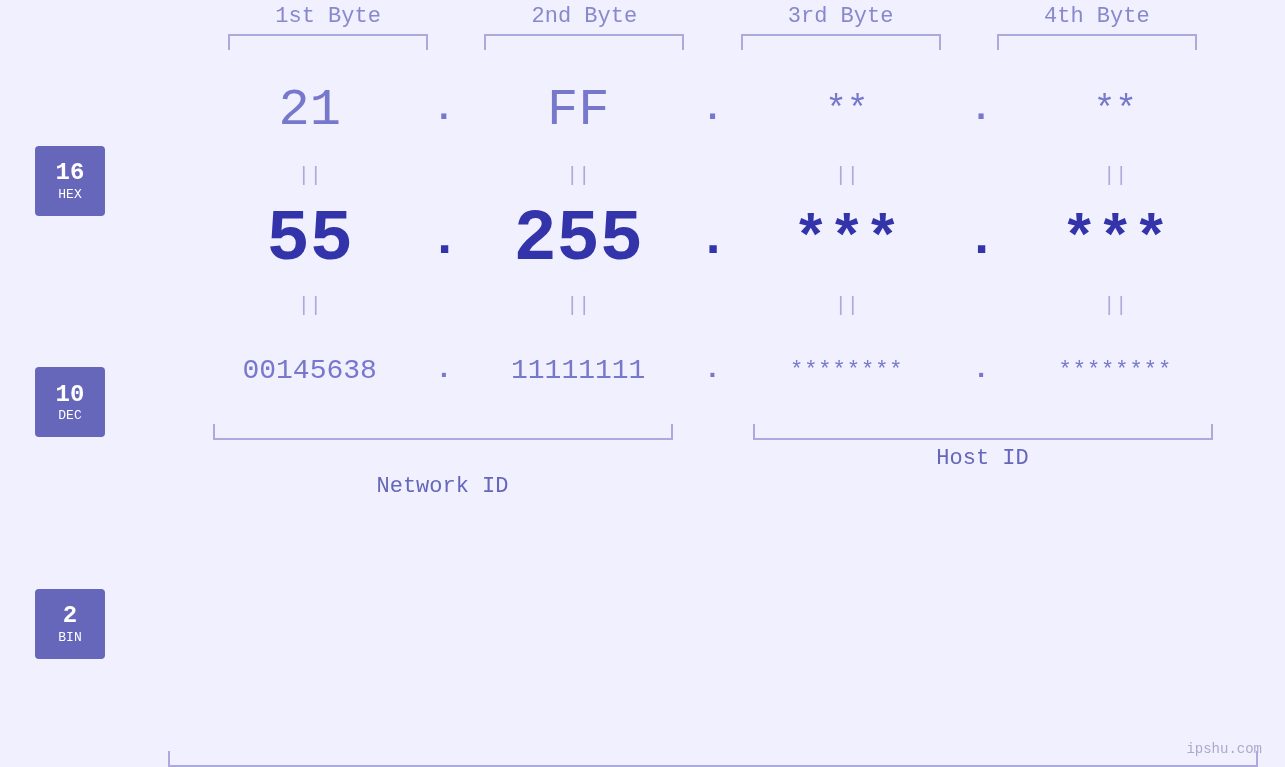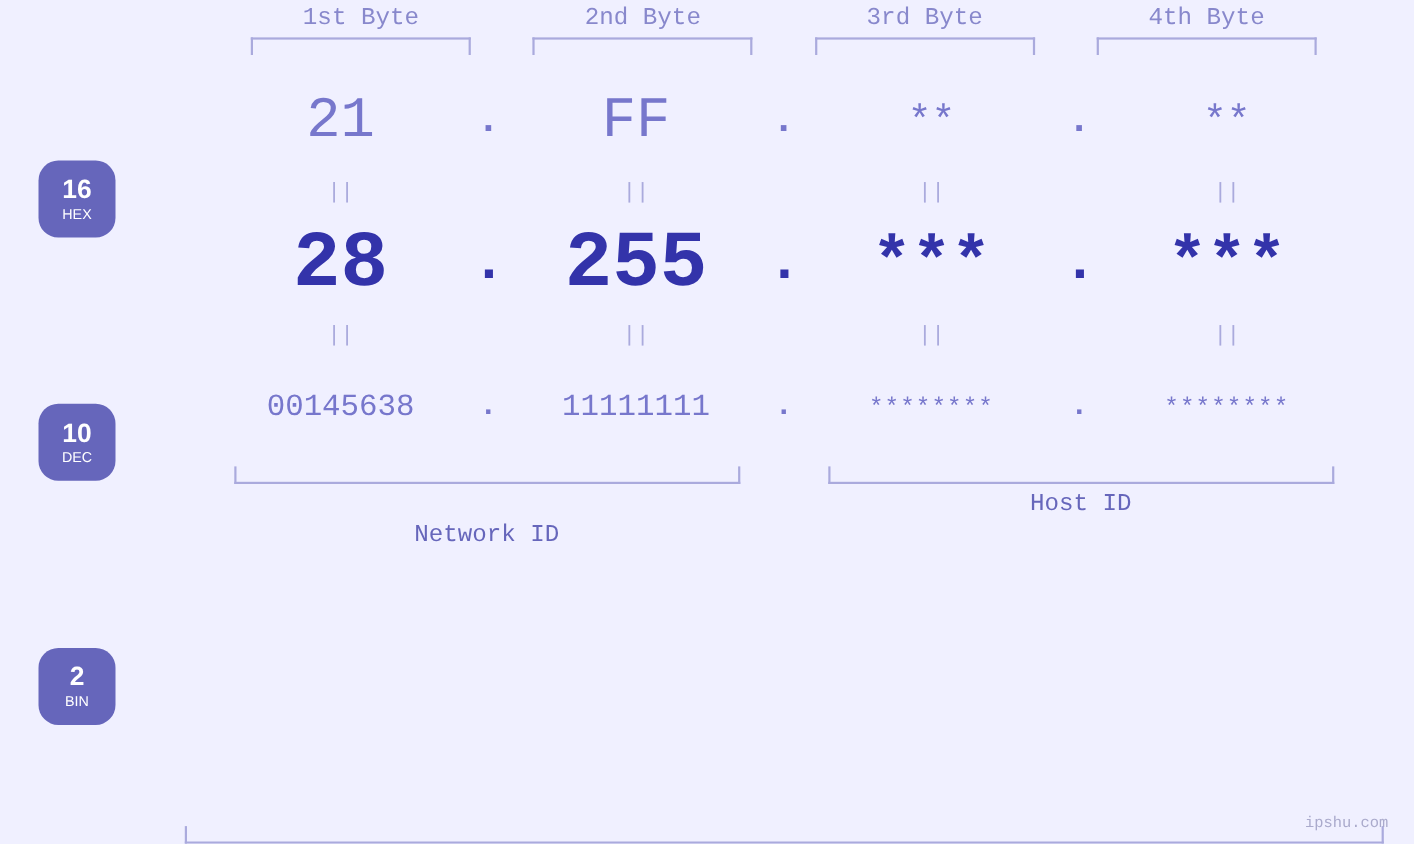--- a/index.html
+++ b/index.html
@@ -72,28 +72,28 @@
       flex-direction: column;
       align-items: center;
       justify-content: space-around;
       width: 140px;
       padding: 10px 20px;
     }
 
     .badge {
       background: #6666bb;
       color: white;
-      border-radius: 18px;
+      border-radius: 4px;
       width: 70px;
       height: 70px;
       display: flex;
       flex-direction: column;
       align-items: center;
       justify-content: center;
-      font-family: Liberation Sans, sans-serif;
+      font-family: Liberation Mono, monospace;
     }
 
     .badge-num {
       font-size: 24px;
       font-weight: bold;
       line-height: 1.1;
     }
 
     .badge-label {
       font-size: 13px;
@@ -262,21 +262,21 @@
         <div class="equals-cell">||</div>
         <div class="equals-dot"></div>
         <div class="equals-cell">||</div>
         <div class="equals-dot"></div>
         <div class="equals-cell">||</div>
         <div class="equals-dot"></div>
         <div class="equals-cell">||</div>
       </div>
 
       <div class="data-row">
-        <div class="cell cell-dec">28</div>
+        <div class="cell cell-dec">55</div>
         <div class="dot dot-dec">.</div>
         <div class="cell cell-dec">255</div>
         <div class="dot dot-dec">.</div>
         <div class="cell cell-star-dec">***</div>
         <div class="dot dot-dec">.</div>
         <div class="cell cell-star-dec">***</div>
       </div>
 
       <div class="equals-row">
         <div class="equals-cell">||</div>

